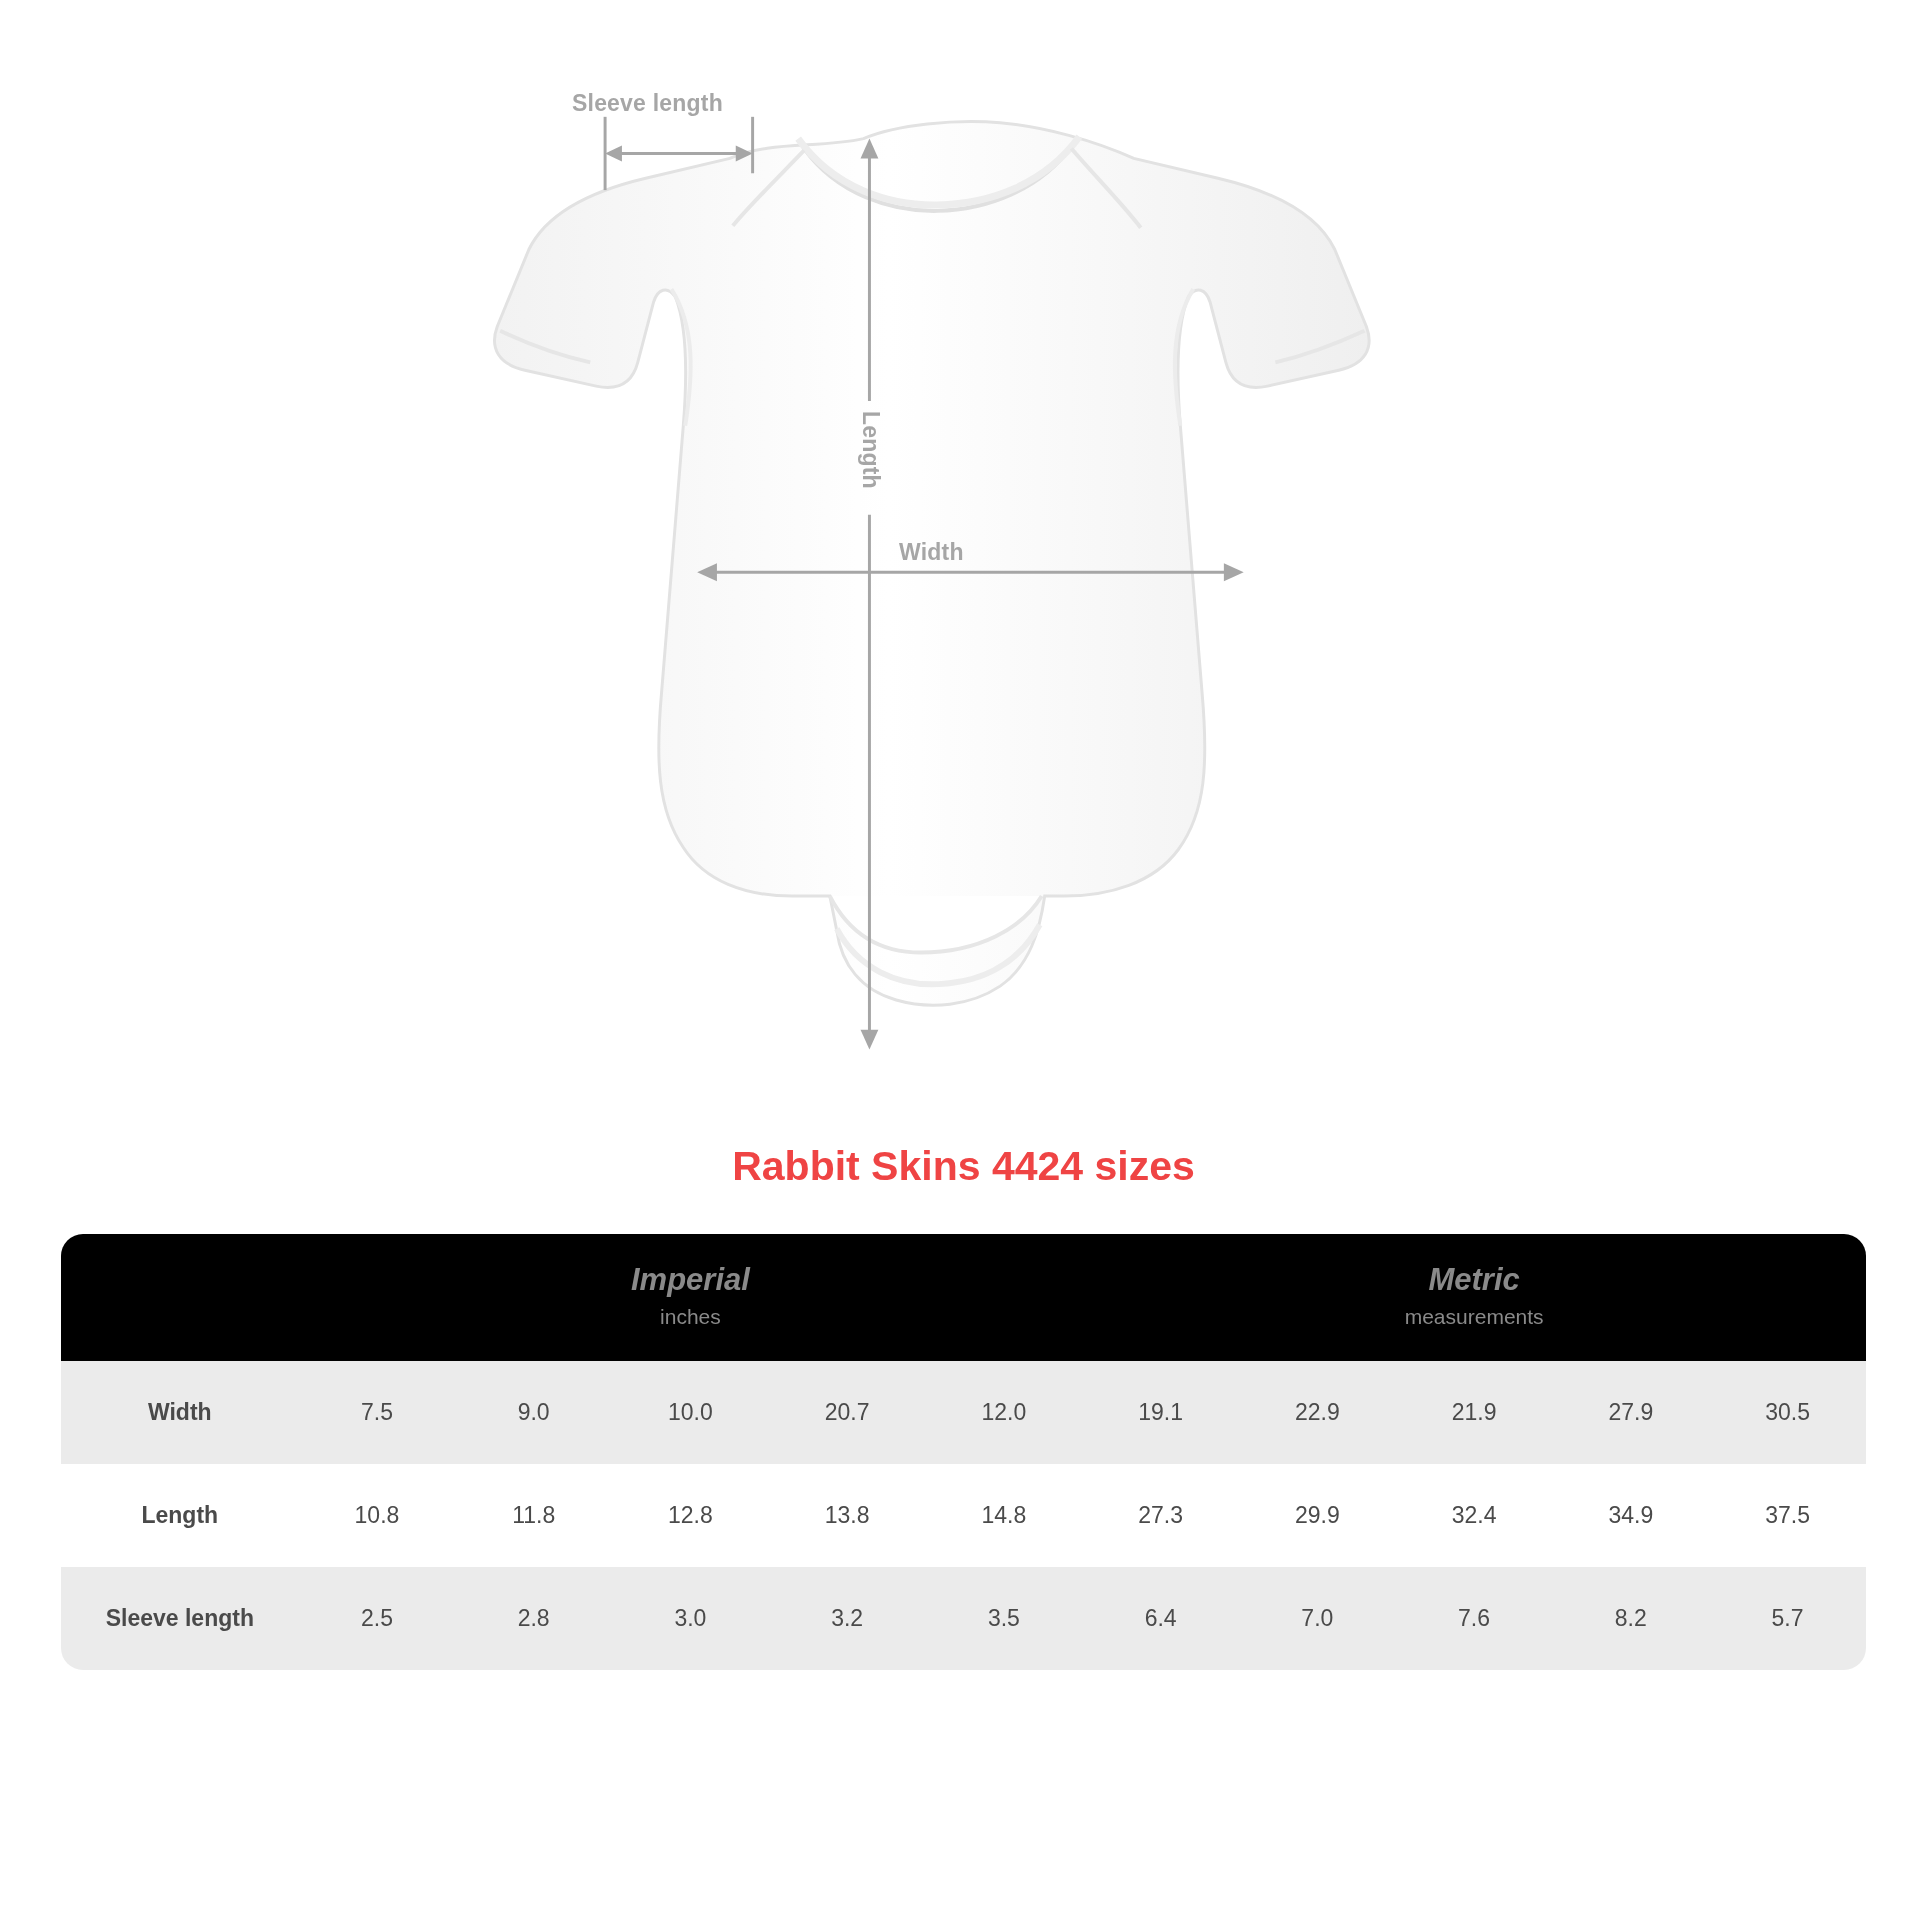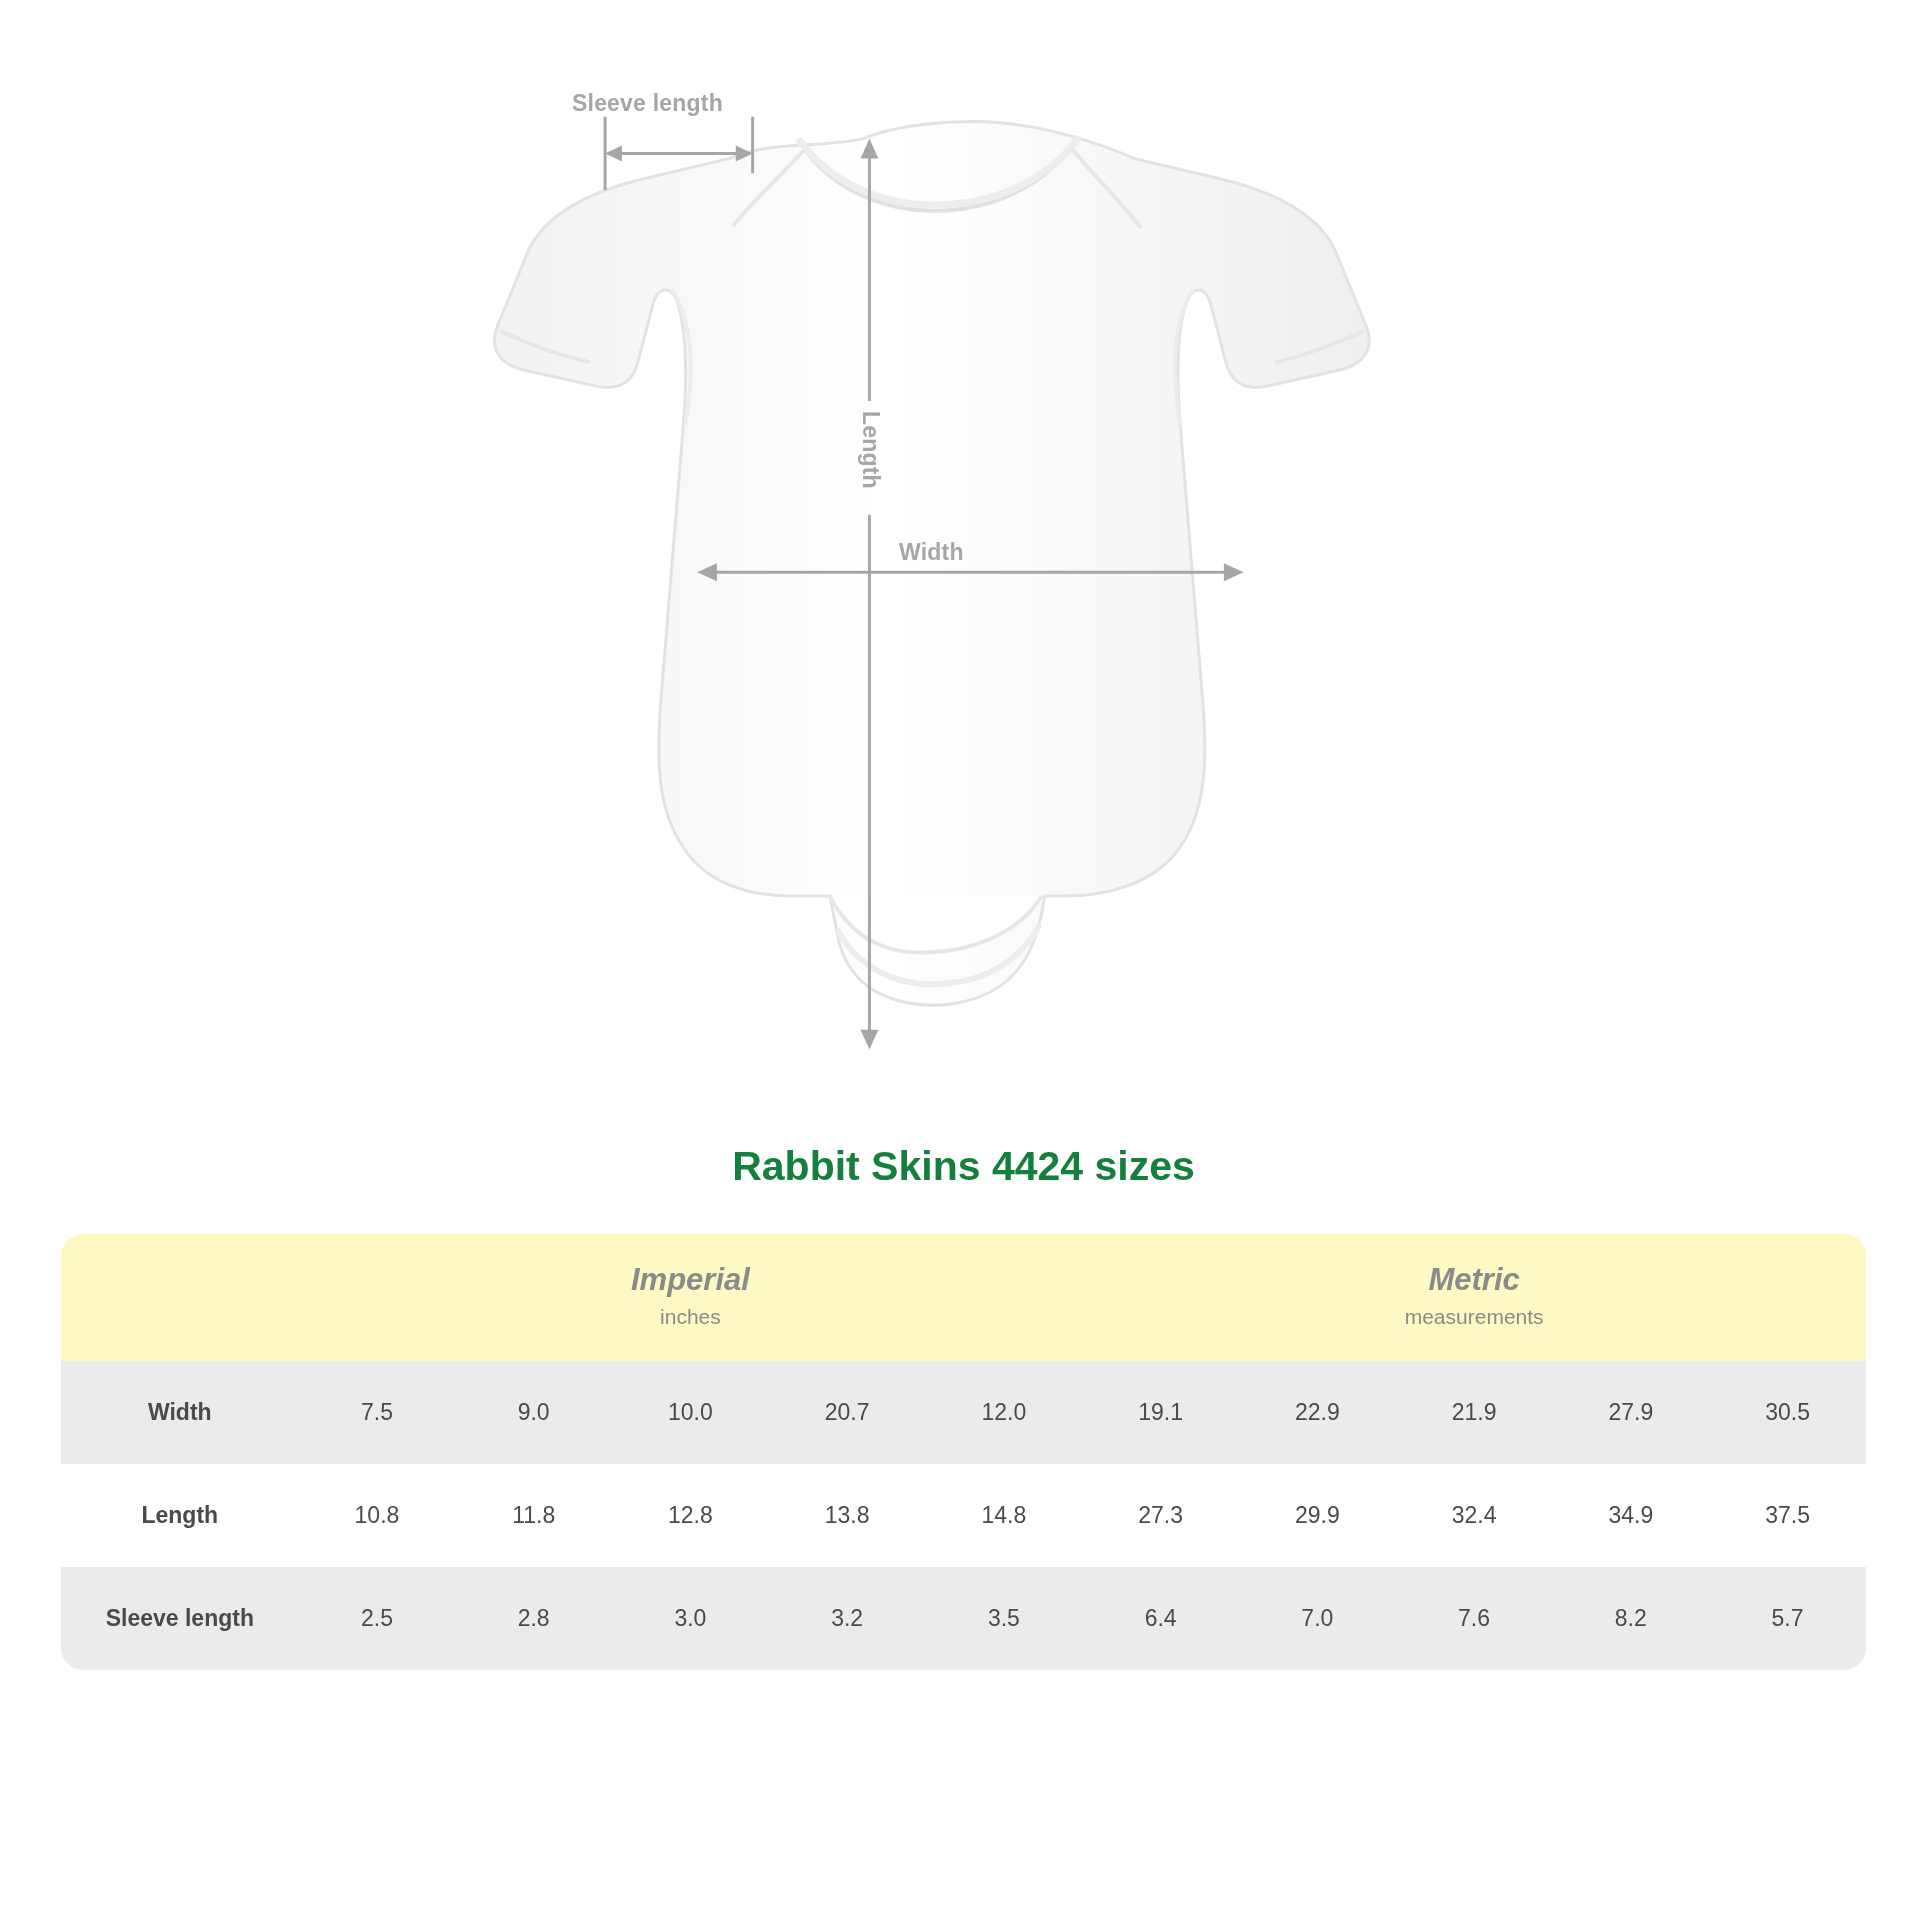--- a/index.html
+++ b/index.html
@@ -50,21 +50,21 @@
   }
 
   
   .title-block {
     text-align: center;
     margin-top: 44px;
   }
   .chart-title {
     font-size: 41px;
     font-weight: bold;
-    color: #15803d;
+    color: #ef4444;
     margin: 8px;
   }
   .chart-note {
     font-size: 22px;
     font-style: italic;
     color: #8a8a8a;
     margin-top: 22px;
   }
 
   
@@ -81,21 +81,21 @@
   }
   table.size-table td, table.size-table th {
     text-align: center;
     vertical-align: middle;
     font-size: 23px;
     color: #4a4a4a;
     border: 0;
     padding: 0;
   }
   .unit-row td {
-    background: #fef9c3;
+    background: #000000;
     height: 127px;
   }
   .unit-row .unit-sys {
     font-size: 31px;
     font-style: italic;
     font-weight: bold;
     color: #8a8a8a;
     line-height: 1.25;
   }
   .unit-row .unit-sub {

